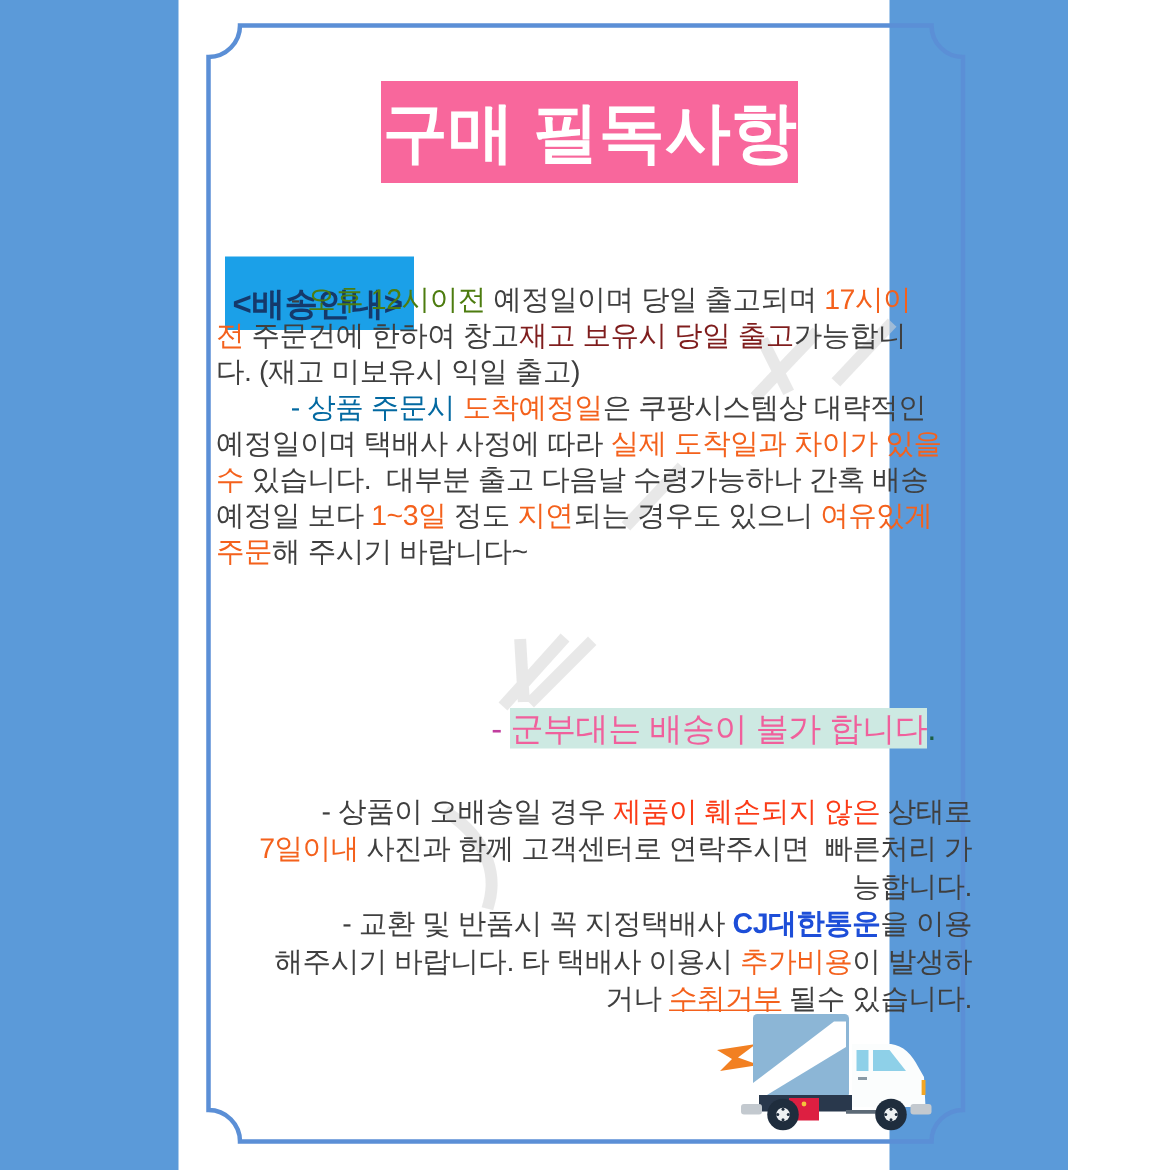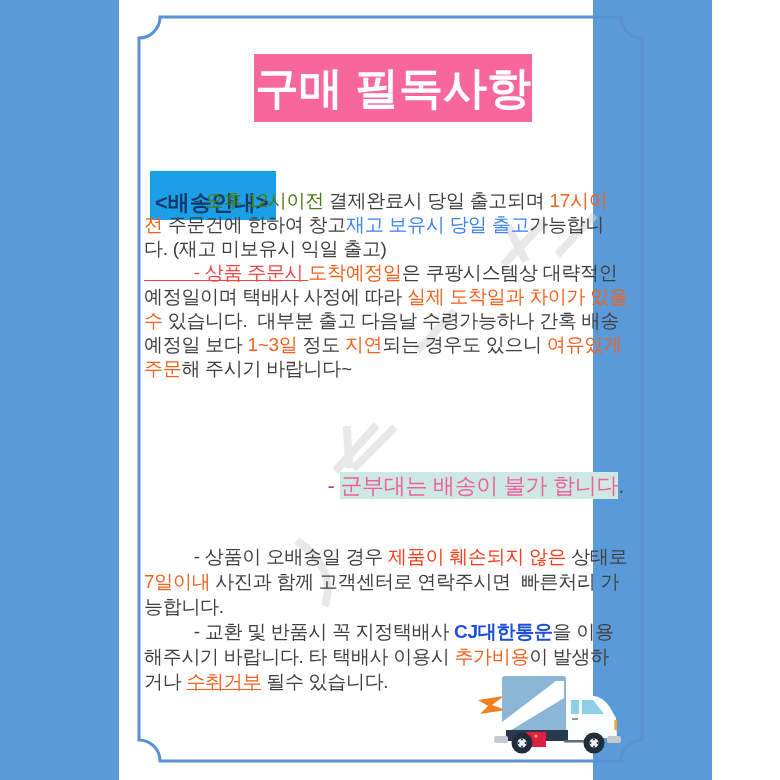--- a/index.html
+++ b/index.html
@@ -26,21 +26,21 @@
     padding:18px 7px 3px 5px;white-space:nowrap;margin-top:12px;
   }
   .badge.shipping{top:159px;}
   .badge.returns{top:499px;}
   .para{
     position:absolute;left:144px;width:504px;
     color:var(--body_dark);font-size:19px;
     white-space:pre-wrap;letter-spacing:-0.3px;
   }
   .para.shipping{top:189px;line-height:24px;}
-  .para.returns{top:544px;line-height:25px;}
+  .para.returns{top:529px;line-height:25px;text-align:right;}
   .warning{
     position:absolute;left:145px;top:389px;width:506px;
     color:var(--warning_red);font-size:23px;line-height:27px;
     white-space:pre-wrap;letter-spacing:-0.3px;
   }
   .military{
     position:absolute;left:144px;top:472px;width:500px;
     text-align:right;padding-right:20px;box-sizing:border-box;
     font-size:22px;line-height:27px;white-space:pre-wrap;letter-spacing:-0.3px;
   }
@@ -65,24 +65,24 @@
   </svg>
 
   <svg class="frame" width="780" height="780" viewBox="0 0 780 780">
     <path d="M 160 17 H 621 A 21 21 0 0 0 642 38 V 740 A 21 21 0 0 0 621 761 H 160 A 21 21 0 0 0 139 740 V 38 A 21 21 0 0 0 160 17 Z" fill="none" stroke="var(--frame_blue)" stroke-width="3"></path>
   </svg>
 
   <div class="title">구매 필독사항</div>
 
   <div class="badge shipping">&lt;배송안내&gt;</div>
 
-  <div class="para shipping"><span style="color: rgb(63, 63, 63);">          - </span><span style="color: #4d7c0f;">오후 12시이전</span><span style="color: rgb(63, 63, 63);"> 결제완료시 당일 출고되며 </span><span style="color: rgb(244, 97, 28);">17시이
-전</span><span style="color: rgb(63, 63, 63);"> 주문건에 한하여 창고</span><span style="color: #3b82f6; margin-top: 44px;">재고 보유시 당일 출고</span><span style="color: rgb(63, 63, 63);">가능합니
+  <div class="para shipping"><span style="color: rgb(63, 63, 63);">          - </span><span style="color: #4d7c0f;">오후 12시이전</span><span style="color: rgb(63, 63, 63);"> 예정일이며 당일 출고되며 </span><span style="color: rgb(244, 97, 28);">17시이
+전</span><span style="color: rgb(63, 63, 63);"> 주문건에 한하여 창고</span><span style="color: #7f1d1d; margin-top: 44px;">재고 보유시 당일 출고</span><span style="color: rgb(63, 63, 63);">가능합니
 다. (재고 미보유시 익일 출고)
-</span><span style="color: #ef4444; text-decoration: underline;">          - 상품 주문시 </span><span style="color: rgb(244, 97, 28);">도착예정일</span><span style="color: rgb(63, 63, 63);">은 쿠팡시스템상 대략적인
+</span><span style="color: #0369a1;">          - 상품 주문시 </span><span style="color: rgb(244, 97, 28);">도착예정일</span><span style="color: rgb(63, 63, 63);">은 쿠팡시스템상 대략적인
 예정일이며 택배사 사정에 따라 </span><span style="color: rgb(244, 97, 28);">실제 도착일과 차이가 있을
 수</span><span style="color: rgb(63, 63, 63);"> 있습니다.  대부분 출고 다음날 수령가능하나 간혹 배송
 예정일 보다 </span><span style="color: rgb(244, 97, 28);">1~3일</span><span style="color: rgb(63, 63, 63);"> 정도 </span><span style="color: rgb(244, 97, 28);">지연</span><span style="color: rgb(63, 63, 63);">되는 경우도 있으니 </span><span style="color: rgb(244, 97, 28);">여유있게
 주문</span><span style="color: rgb(63, 63, 63);">해 주시기 바랍니다~</span></div>
 
 
   <div class="military"><span style="color: rgb(193, 61, 158);">- </span><span style="color: rgb(240, 96, 156); background: rgb(205, 233, 226);">군부대는 배송이 불가 합니다</span><span style="color: rgb(29, 95, 69);">.</span></div>
 
 
   <div class="para returns"><span style="color: rgb(63, 63, 63);">          - 상품이 오배송일 경우 </span><span style="color: rgb(251, 60, 24);">제품이 훼손되지 않은</span><span style="color: rgb(63, 63, 63);"> 상태로

